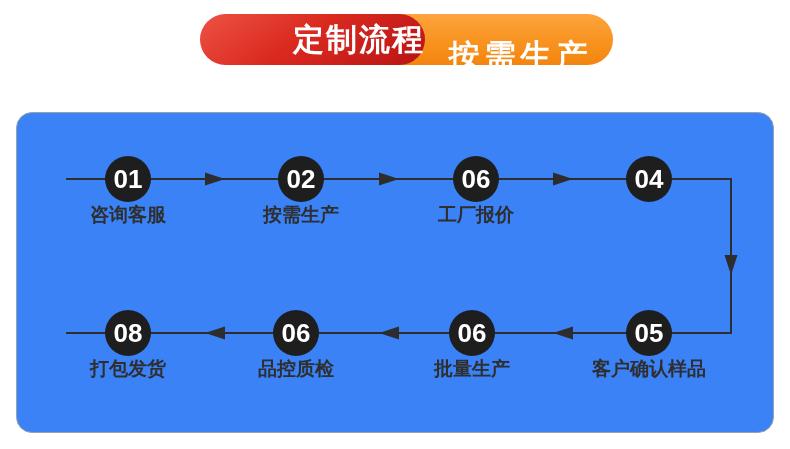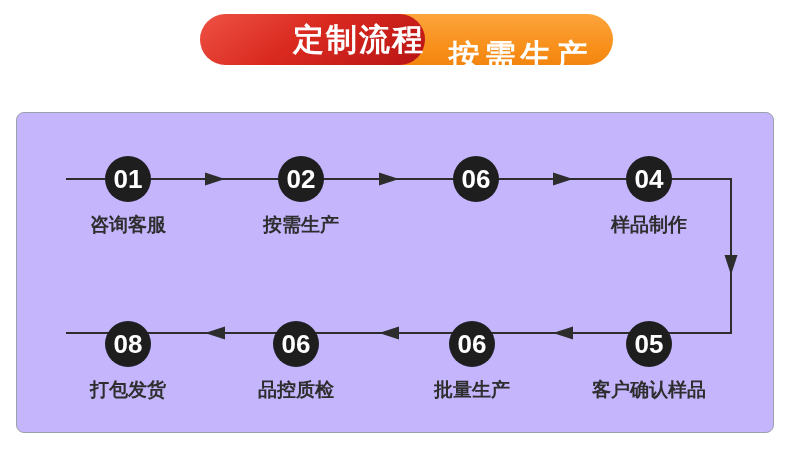--- a/index.html
+++ b/index.html
@@ -68,23 +68,23 @@
     letter-spacing: 2px;
   }
 
   
   .card {
     position: absolute;
     left: 16px;
     top: 112px;
     width: 758px;
     height: 321px;
-    background: #c4b5fd;
+    background: #3b82f6;
     border: 1px solid #9aa1ab;
-    border-radius: 8px;
+    border-radius: 16px;
     box-sizing: border-box;
   }
   .flow-lines {
     position: absolute;
     left: 0;
     top: 0;
   }
 
   
   .step {
@@ -99,28 +99,27 @@
     margin: 0 auto;
     border-radius: 50%;
     background: #1e1e1e;
     color: #ffffff;
     font-size: 26px;
     font-weight: bold;
     line-height: 46px;
     text-align: center;
   }
   .step-label {
-    margin-top: 10px;
     font-size: 19px;
     font-weight: bold;
     color: #2e2e2e;
     white-space: nowrap;
   }
   .row1 { top: 43px; }
-  .row2 { top: 208px; }
+  .row2 { top: 197px; }
 </style>
 </head>
 <body>
 
 <div class="page">
 
   <div class="banner">
     <div class="banner-orange">
       <span class="banner-orange-text">按需生产</span>
     </div>
@@ -149,24 +148,24 @@
     <div class="step row1" style="left:111px">
       <div class="step-circle">01</div>
       <div class="step-label">咨询客服</div>
     </div>
     <div class="step row1" style="left:284px">
       <div class="step-circle">02</div>
       <div class="step-label">按需生产</div>
     </div>
     <div class="step row1" style="left:459px">
       <div class="step-circle">06</div>
+      <div class="step-label">工厂报价</div>
     </div>
     <div class="step row1" style="left:632px">
       <div class="step-circle">04</div>
-      <div class="step-label">样品制作</div>
     </div>
 
     <div class="step row2" style="left:632px">
       <div class="step-circle">05</div>
       <div class="step-label">客户确认样品</div>
     </div>
     <div class="step row2" style="left:455px">
       <div class="step-circle">06</div>
       <div class="step-label">批量生产</div>
     </div>

